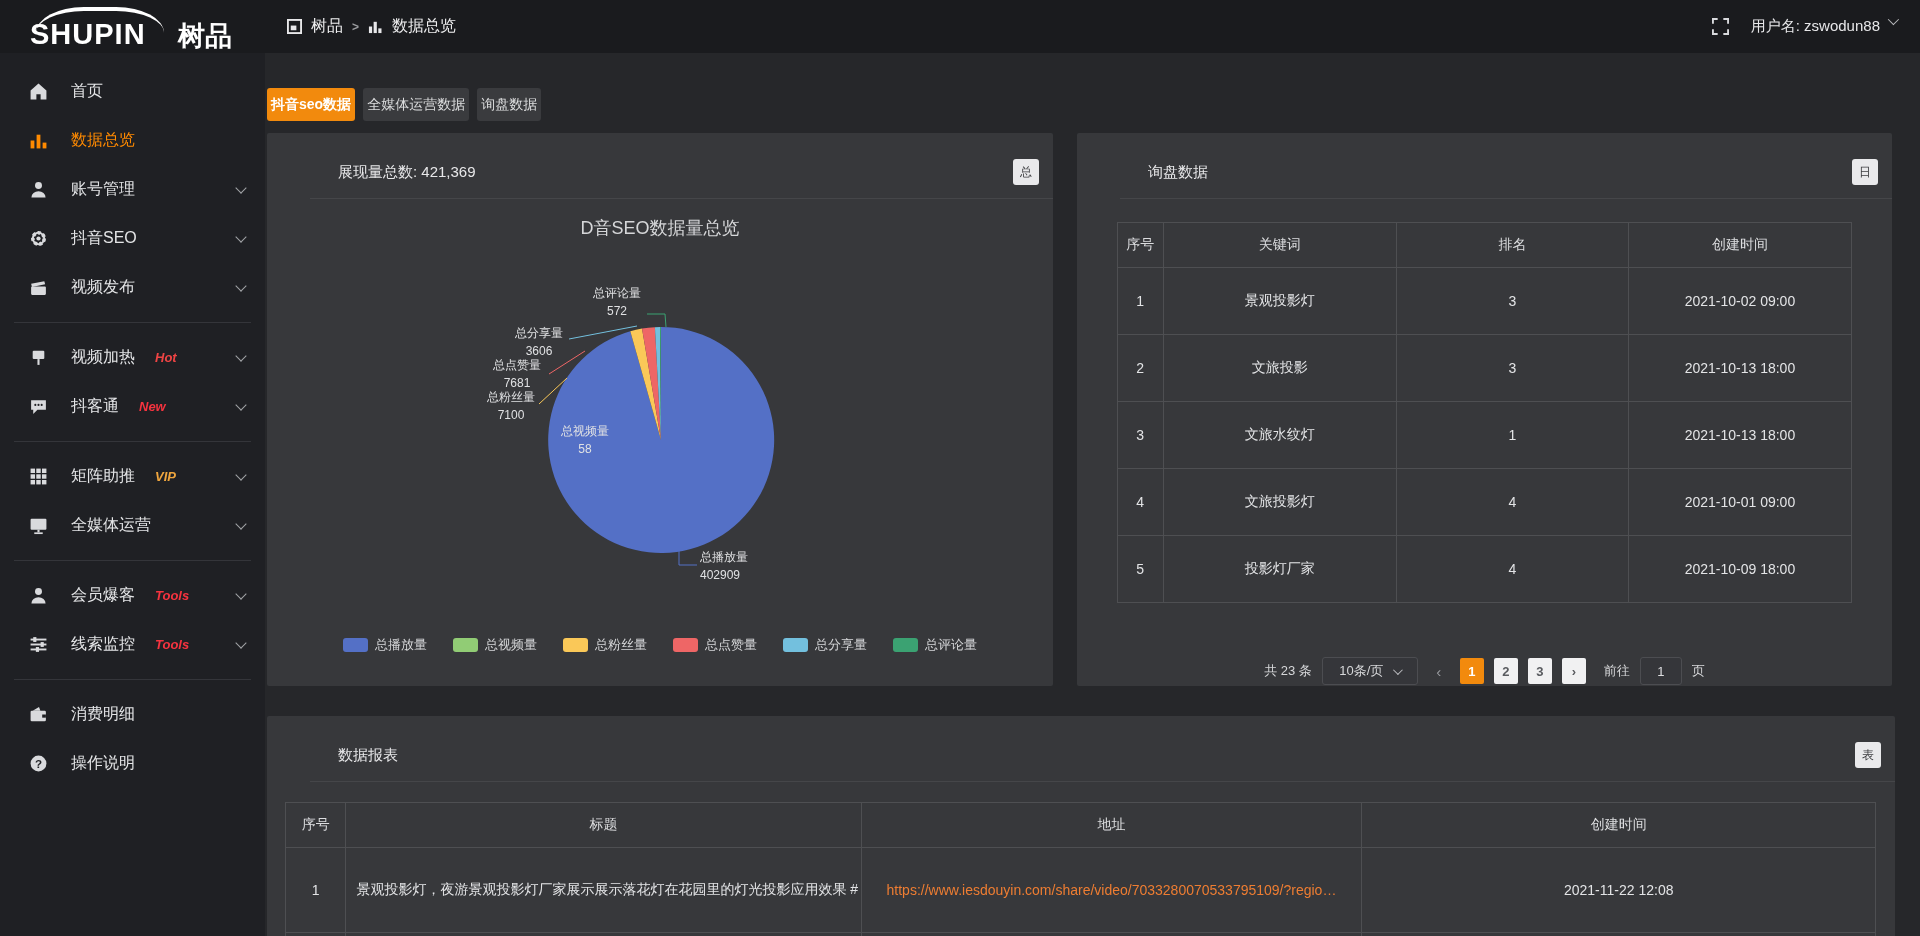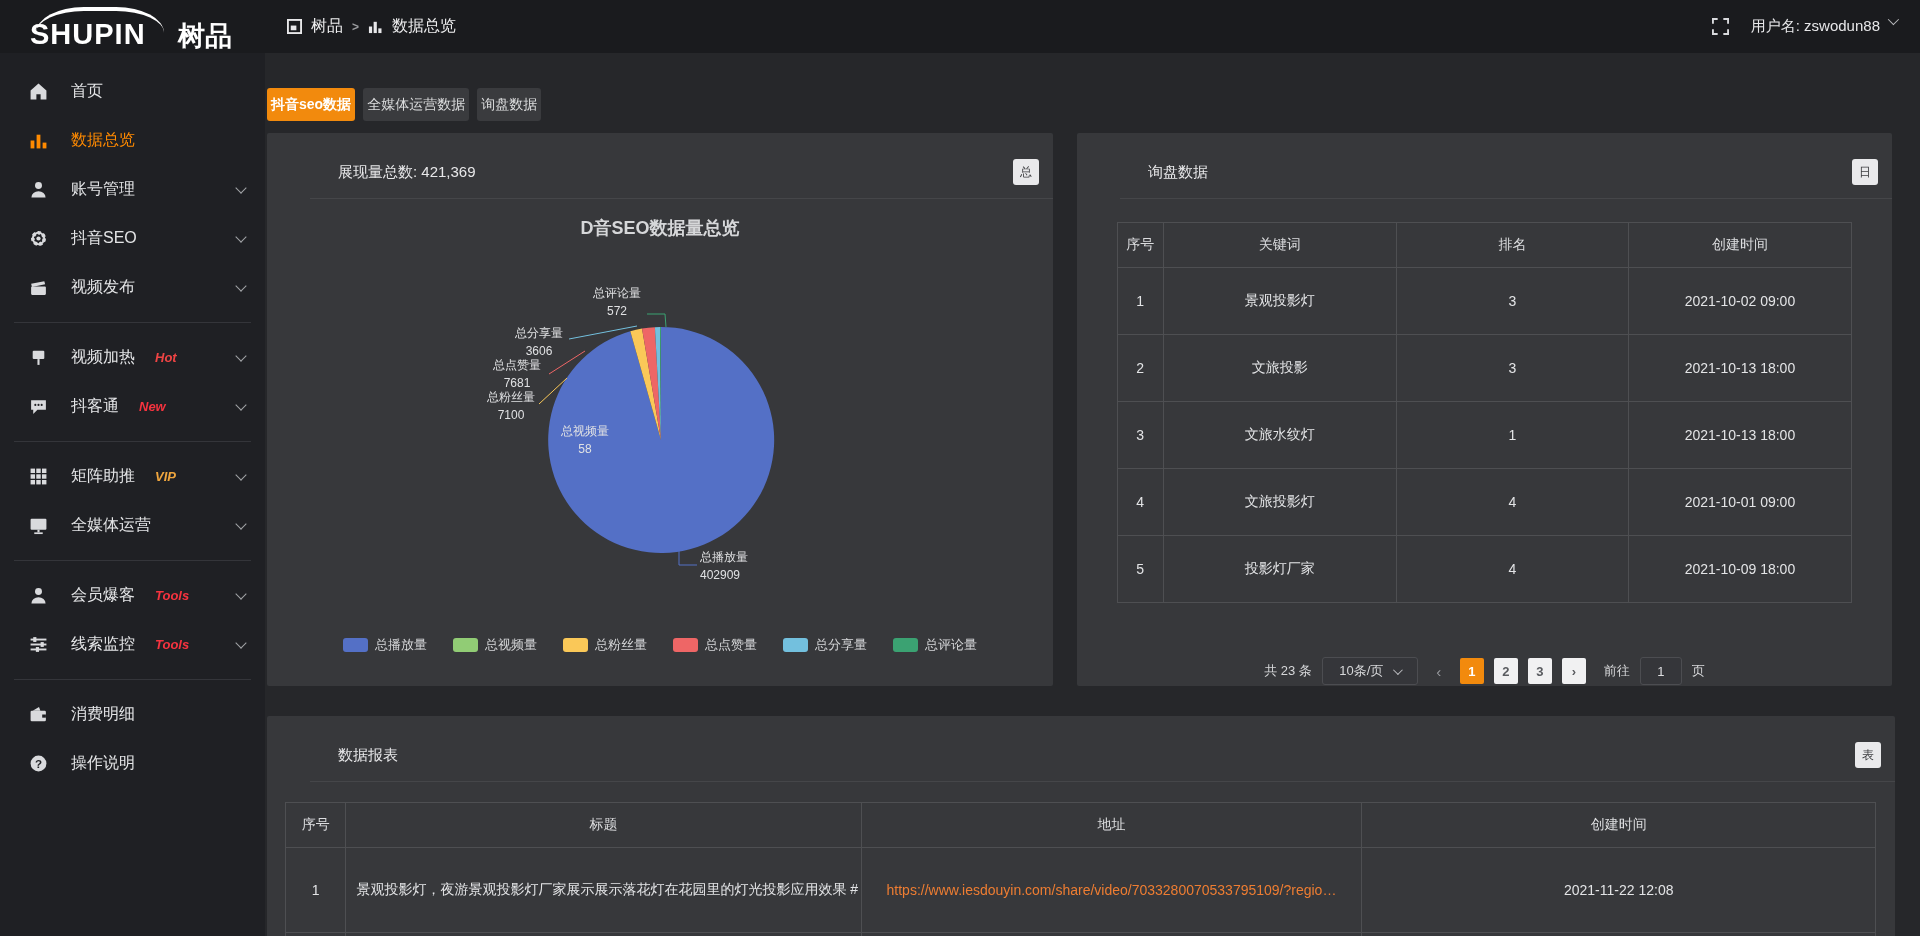--- a/index.html
+++ b/index.html
@@ -56,21 +56,21 @@
                 background:#e9e9eb; color:#3c3d40; font-size:12px; border:none;
                 border-radius:3px; cursor:pointer; }
 
   #overview-panel { left:2px;  top:80px; width:786px; height:553px; }
   #ranking-panel  { left:812px; top:80px; width:815px; height:553px; }
   #report-panel   { left:2px;  top:663px; width:1628px; height:300px; }
 
   
   .chart-area { position:absolute; left:0; top:55px; right:0; bottom:0; }
   .chart-title { position:absolute; left:0; top:28px; width:100%; text-align:center;
-                 font-size:18px; font-weight:700; color:#d6d7d9; }
+                 font-size:18px; font-weight:400; color:#d6d7d9; }
   .pie-svg { position:absolute; left:0; top:0; }
   .pl { position:absolute; width:90px; font-size:12px; line-height:1.5; color:#e0e1e3;
         text-align:center; white-space:nowrap; }
   .legend { position:absolute; left:0; top:448px; width:100%; display:flex;
             justify-content:center; align-items:center; gap:26px; }
   .legend-item { display:flex; align-items:center; gap:7px; cursor:pointer; }
   .legend-swatch { width:25px; height:14px; border-radius:3px; }
   .legend-label { font-size:13px; color:#d7d8da; }
 
   

